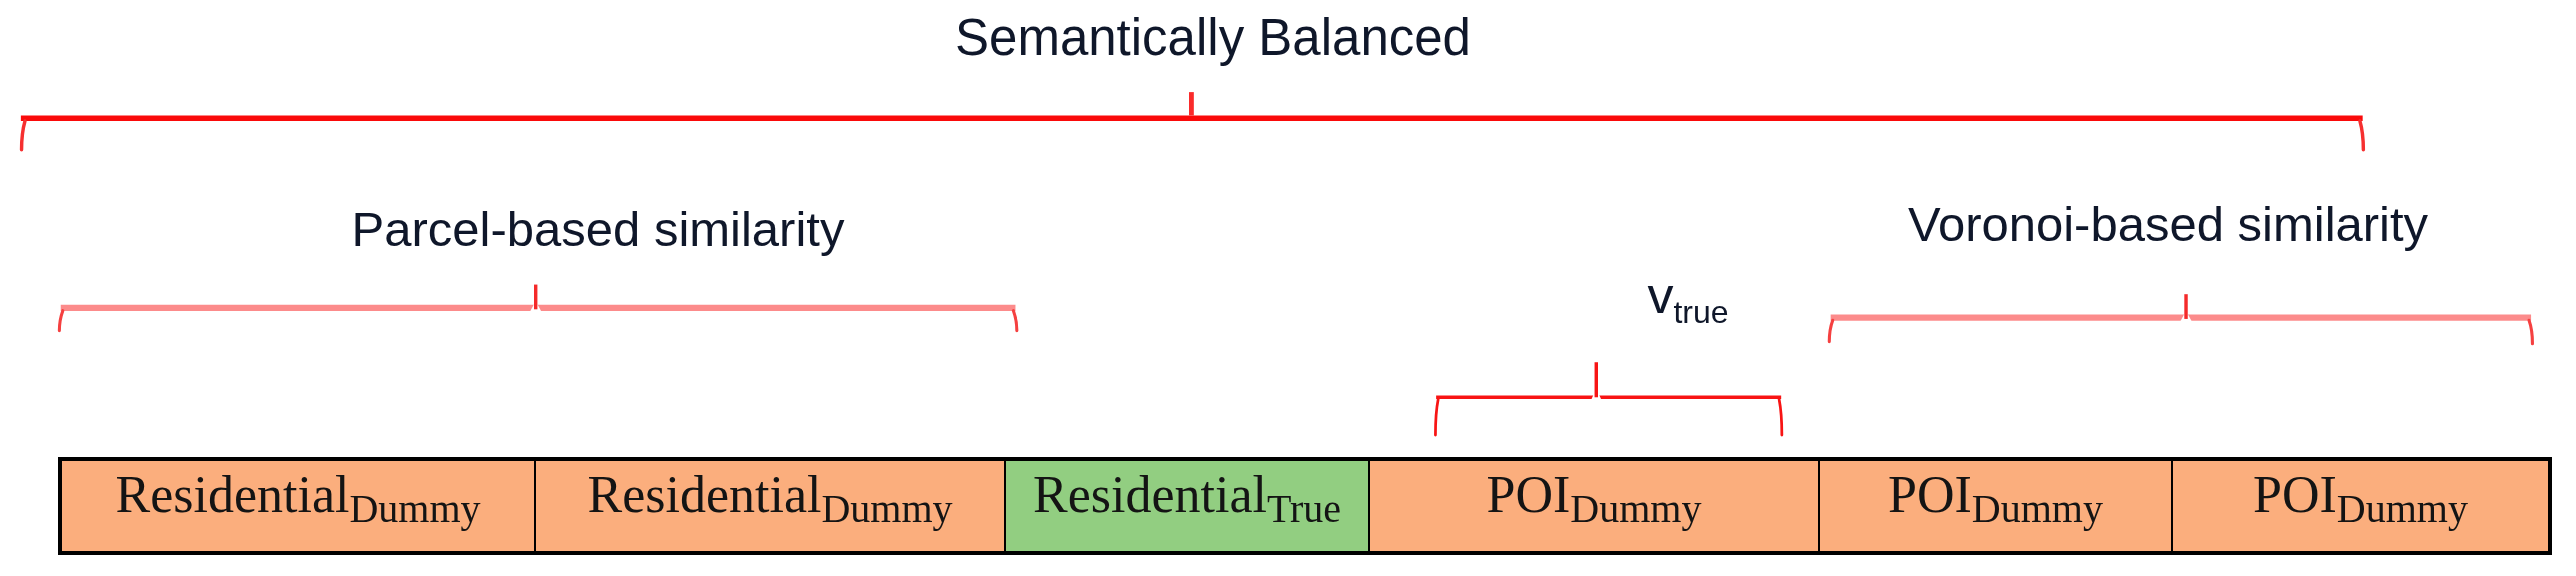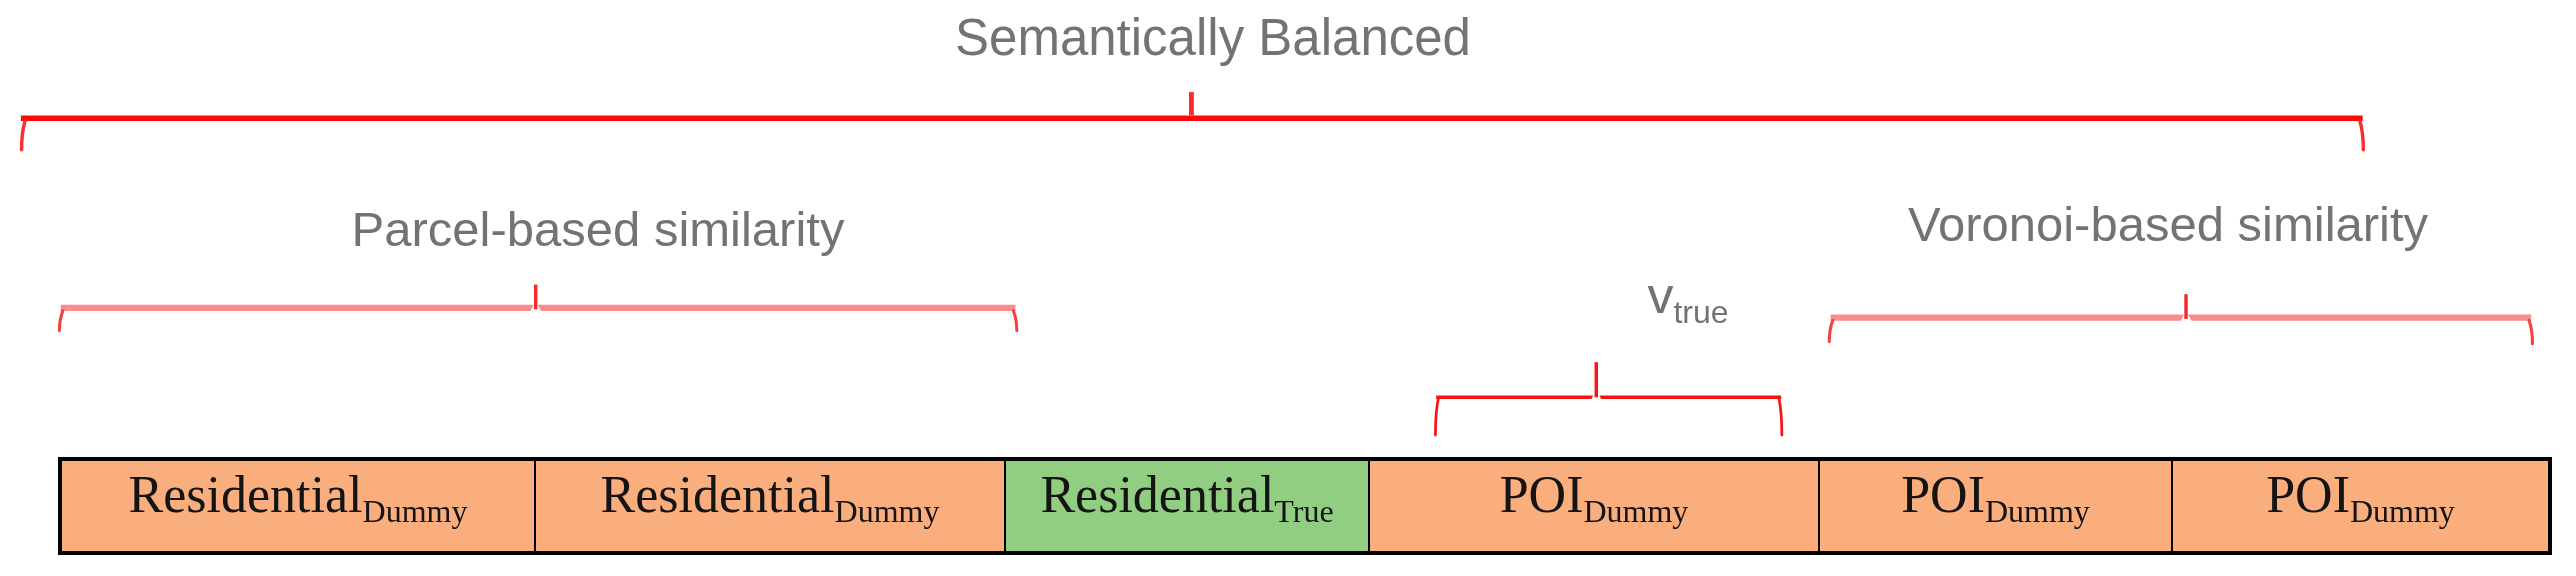--- a/index.html
+++ b/index.html
@@ -13,21 +13,21 @@
     height: 576px;
     background: #ffffff;
     overflow: hidden;
     font-family: "Liberation Sans", sans-serif;
   }
   
   .heading {
     position: absolute;
     transform: translateX(-50%);
     white-space: nowrap;
-    color: #737373;
+    color: #0f172a;
     font-family: "Liberation Sans", sans-serif;
     line-height: 1.05;
   }
   #title-label   { left: 1213px; top: 11px;  font-size: 51px; }
   #parcel-label  { left: 598px;  top: 204px; font-size: 49px; }
   #voronoi-label { left: 2168px; top: 199px; font-size: 49px; }
   #vtrue-label   { left: 1688px; top: 268px; font-size: 52px; }
   #vtrue-label .subscript {
     font-size: 32px;
     display: inline-block;
@@ -79,21 +79,21 @@
   .cell-6 { flex: 1 1 auto;  }
   .cell-text {
     font-family: "Liberation Serif", serif;
     font-size: 52px;
     color: #141414;
     white-space: nowrap;
     transform: translateY(-11px);
     line-height: 1;
   }
   .cell-text .subscript {
-    font-size: 32px;
+    font-size: 40px;
     display: inline-block;
     transform: translateY(9.6px);
   }
 </style>
 </head>
 <body>
 
 <div id="canvas">
 
   <div class="heading" id="title-label">Semantically Balanced</div>

